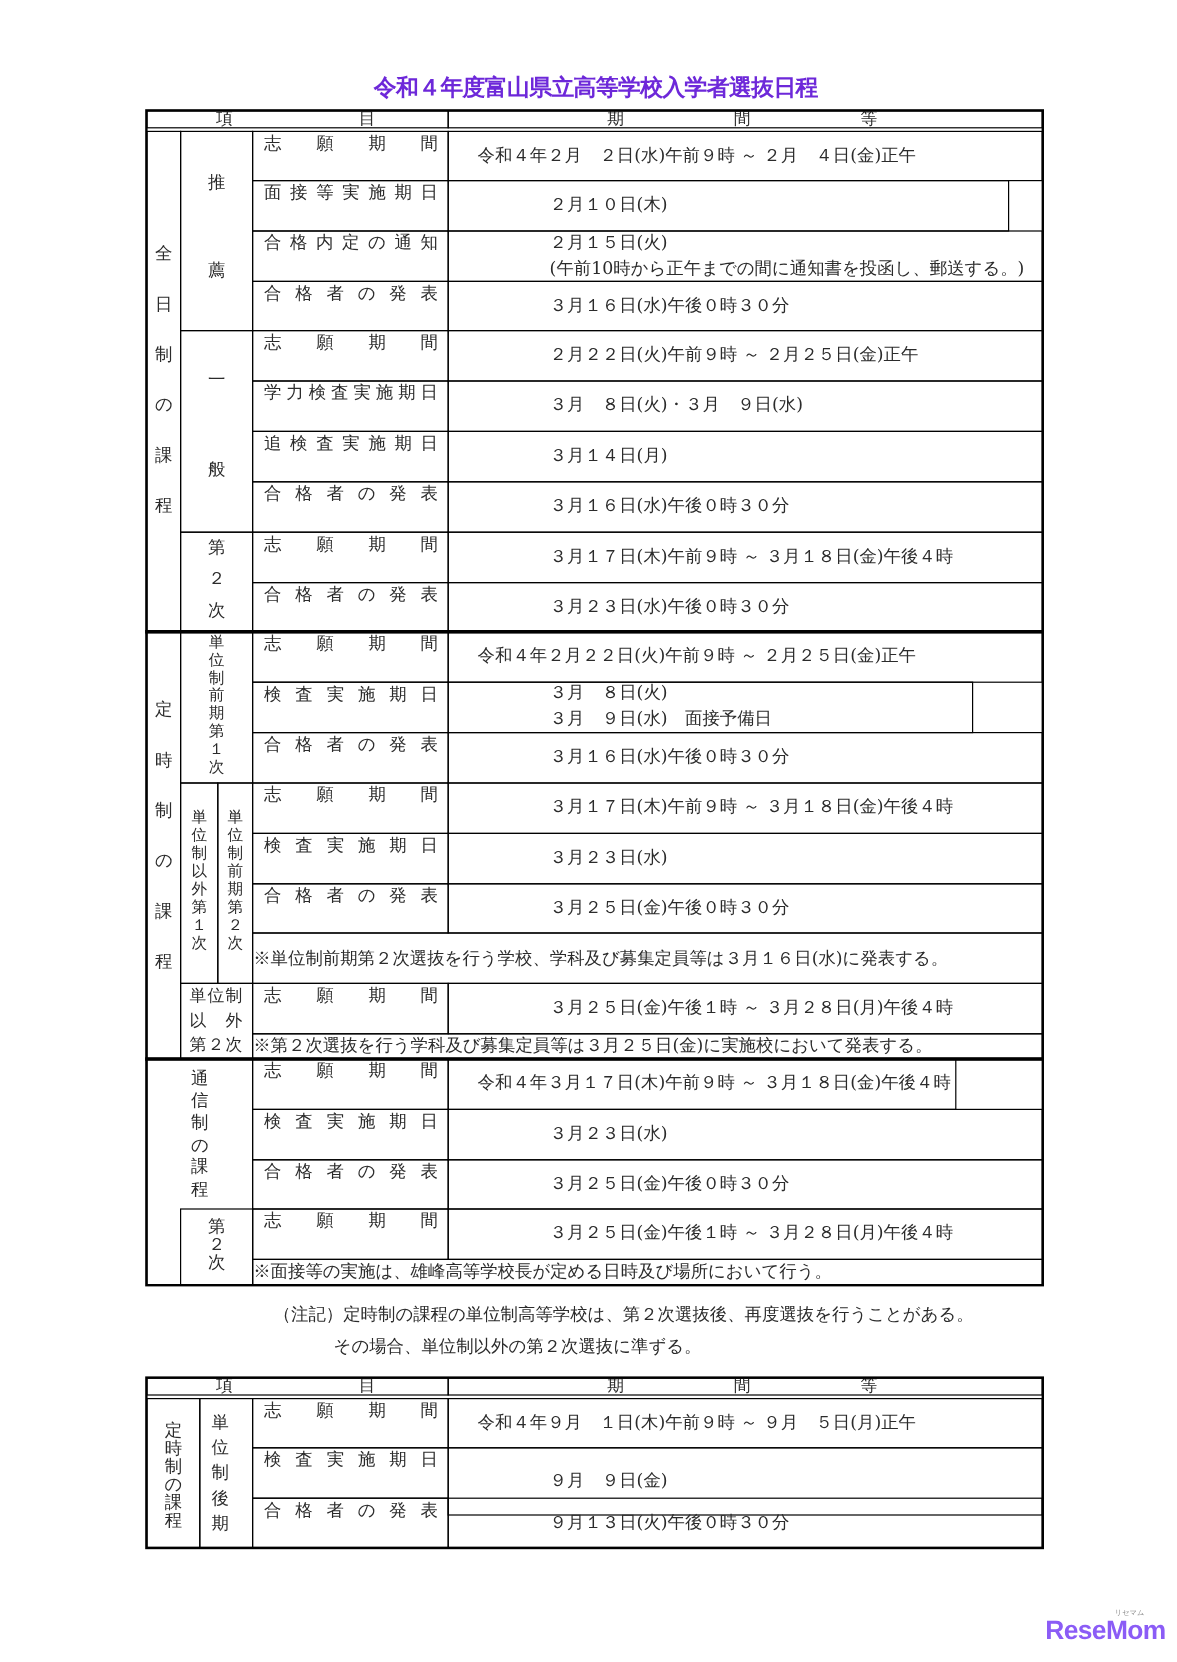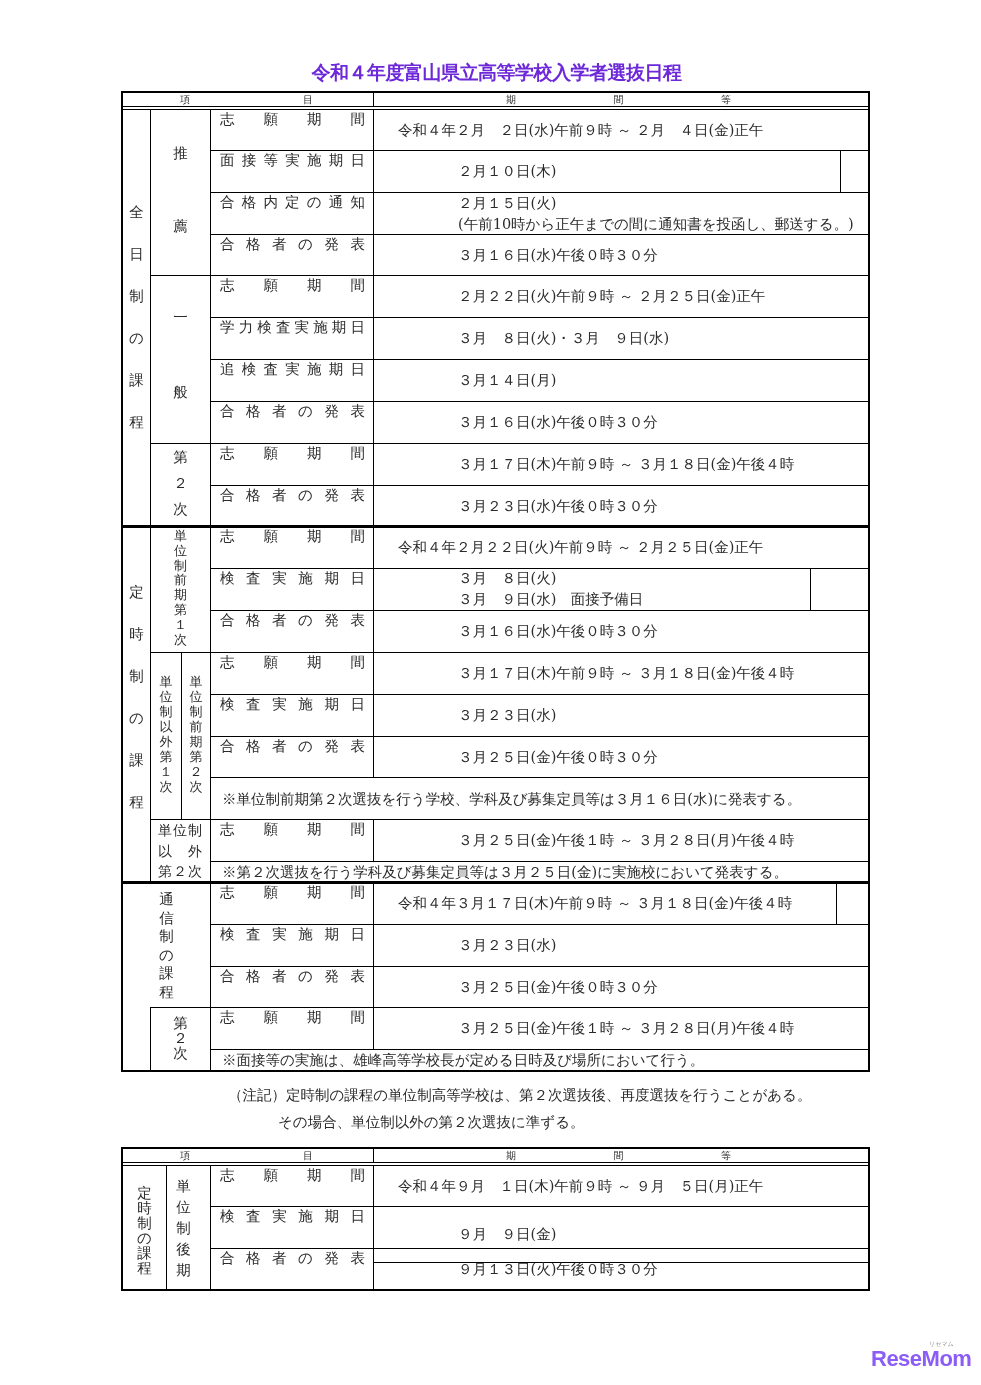--- a/index.html
+++ b/index.html
@@ -8,31 +8,31 @@
       font-family: "DejaVu Serif", "Liberation Serif", serif; color: #2b2b2b; overflow: hidden;
     }
     .title {
       position: absolute; left: 12px; top: 60px; width: 969px; text-align: center;
       font-family: "DejaVu Sans", "Liberation Sans", sans-serif; font-weight: bold;
       font-size: 19px; color: #6d28d9; letter-spacing: -0.5px;
     }
     .c { position: absolute; box-sizing: border-box; border: 1px solid #000; }
     .frame { position: absolute; box-sizing: border-box; border: 2px solid #000; pointer-events: none; }
     .sep { position: absolute; background: #000; height: 3px; }
-    .h { display: flex; align-items: flex-end; font-size: 10px; line-height: 13px; }
+    .h { display: flex; align-items: flex-end; font-size: 14px; line-height: 13px; }
     .h span { flex: 1; text-align: justify; text-align-last: justify; }
     .h.item { padding: 0 60px 0 57px; }
     .h.period { padding: 0 137px 0 132px; }
     .it { display: flex; align-items: flex-start; padding: 0 8px 16px 9px; font-size: 14.5px; }
     .it span { flex: 1; text-align: justify; text-align-last: justify; }
     .v { display: flex; flex-direction: column; justify-content: center; align-items: flex-start;
          font-size: 14.5px; line-height: 21px; white-space: pre; }
     .v.a { padding-left: 24px; }
     .v.b { padding-left: 84px; }
-    .v.n { padding-left: 11px; line-height: 16px; }
+    .v.n { padding-left: 0; line-height: 16px; }
     .vl { position: absolute; text-align: center; font-size: 14.5px; }
     .vl span { display: inline-block; width: 1.05em; word-break: break-all; }
     .vl.sm { font-size: 13px; }
     .hl { position: absolute; text-align: center; font-size: 14px; line-height: 20.5px; letter-spacing: 1px; }
     .hl div { white-space: pre; }
     .fn { position: absolute; font-size: 14.5px; white-space: pre; }
     .logo { position: absolute; left: 871px; top: 1346px; font-family: "Liberation Sans", "DejaVu Sans", sans-serif;
             font-weight: bold; font-size: 22px; color: #8b5cf6; letter-spacing: -0.5px; }
     .logo-kana { position: absolute; left: 929px; top: 1340px; font-family: "DejaVu Sans", sans-serif;
                  font-size: 6px; color: #8a8a8a; }
@@ -171,21 +171,21 @@
     <div class="c v b" style="left:373px;top:819px;width:496px;height:43px;"><div>３月２５日(金)午後１時 ～ ３月２８日(月)午後４時</div></div>
 
     <div class="c v n" style="left:210px;top:861px;width:659px;height:22px;"><div>※第２次選抜を行う学科及び募集定員等は３月２５日(金)に実施校において発表する。</div></div>
 
     <div class="c" style="left:122px;top:882px;width:89px;height:189px;"></div>
     <div class="vl" style="left:122px;top:890px;width:89px;line-height:18.5px;"><span>通信制の課程</span></div>
 
     <div class="c it" style="left:210px;top:882px;width:164px;height:43px;">
         <span>志願期間</span>
       </div>
-    <div class="c v a" style="left:373px;top:882px;width:464px;height:43px;"><div>令和４年３月１７日(木)午前９時 ～ ３月１８日(金)午後４時</div></div>
+    <div class="c v a" style="left:373px;top:882px;width:424px;height:43px;"><div>令和４年３月１７日(木)午前９時 ～ ３月１８日(金)午後４時</div></div>
 
     <div class="c it" style="left:210px;top:924px;width:164px;height:43px;">
         <span>検査実施期日</span>
       </div>
     <div class="c v b" style="left:373px;top:924px;width:496px;height:43px;"><div>３月２３日(水)</div></div>
 
     <div class="c it" style="left:210px;top:966px;width:164px;height:42px;">
         <span>合格者の発表</span>
       </div>
     <div class="c v b" style="left:373px;top:966px;width:496px;height:42px;"><div>３月２５日(金)午後０時３０分</div></div>

